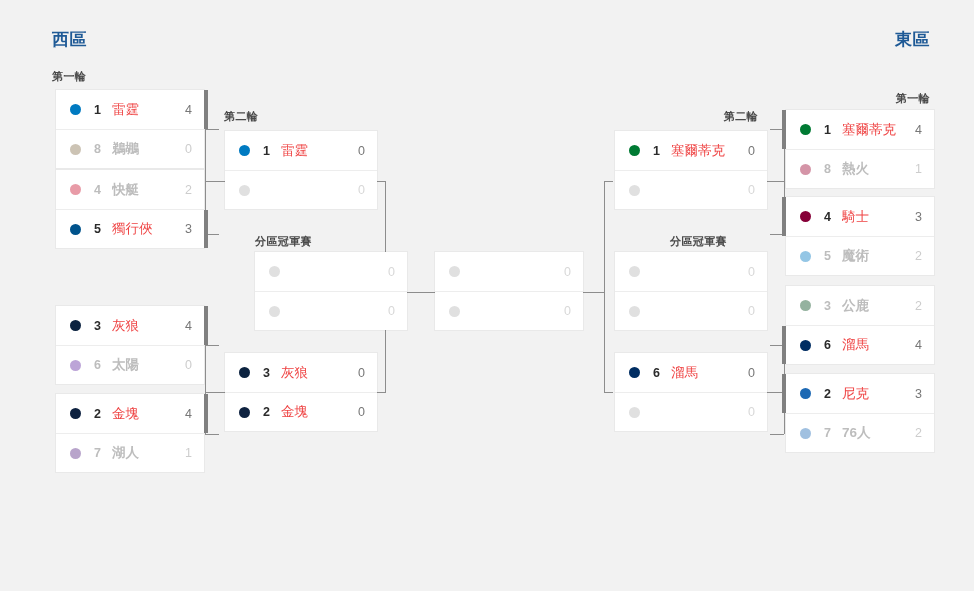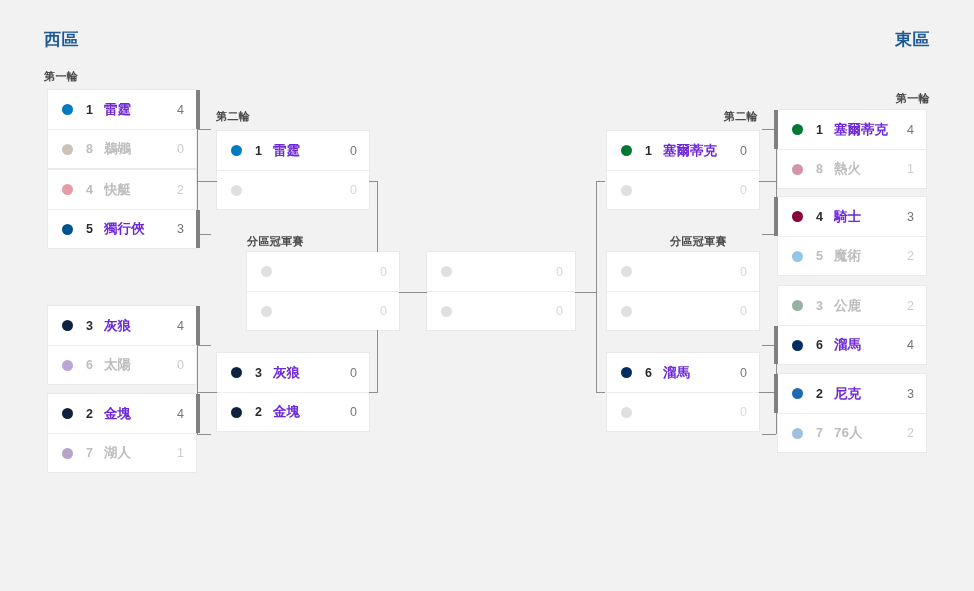--- a/index.html
+++ b/index.html
@@ -13,20 +13,21 @@
     height: 591px;
     font-family: "Liberation Sans", "DejaVu Sans", sans-serif;
     position: relative;
     overflow: hidden;
     color: #2b2b2b;
   }
 
   .bracket-root {
     position: absolute;
     inset: 0;
+    margin-left: 8px;
   }
 
   
   .conf-title {
     position: absolute;
     top: 28px;
     font-size: 17px;
     font-weight: 700;
     color: #1f5a96;
     letter-spacing: 0.5px;
@@ -74,22 +75,22 @@
     font-size: 12.5px;
     font-weight: 700;
     color: #2b2b2b;
     width: 12px;
     flex: 0 0 auto;
     text-align: left;
     margin-right: 6px;
   }
   .tname {
     font-size: 13.5px;
-    font-weight: 700;
-    color: #6d28d9;
+    font-weight: 400;
+    color: #ef4444;
     white-space: nowrap;
     flex: 1 1 auto;
     overflow: hidden;
   }
   .score {
     font-size: 12.5px;
     color: #777;
     flex: 0 0 auto;
     margin-left: 8px;
   }

